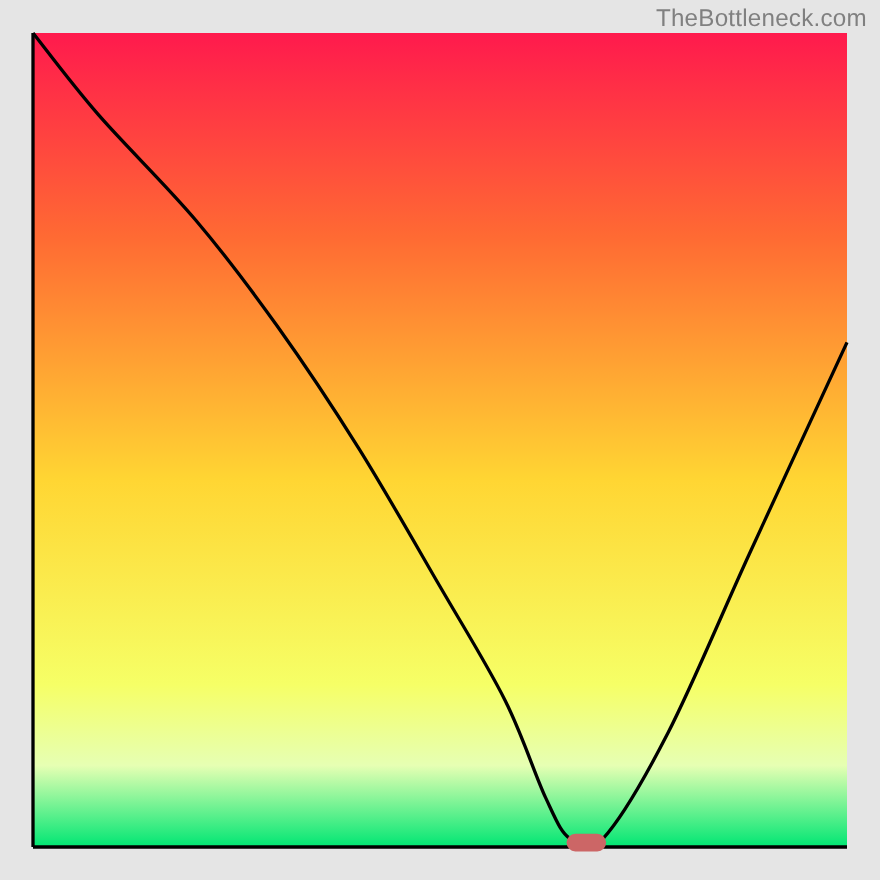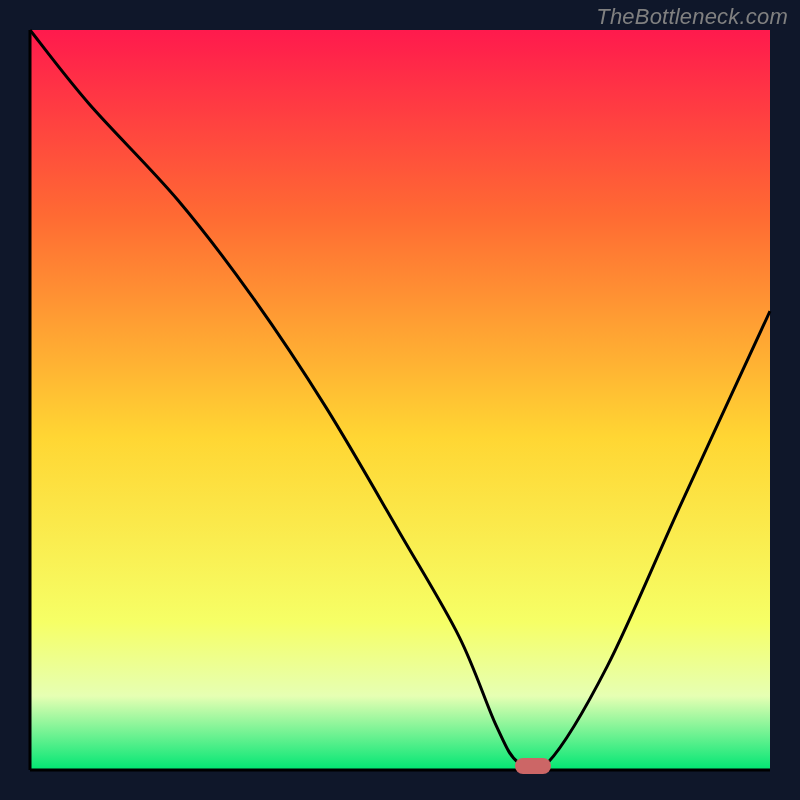--- a/index.html
+++ b/index.html
@@ -38,21 +38,21 @@
     height: 16px;
     border-radius: 8px;
     background: #cc6666;
     transform: translate(-50%, -50%);
     z-index: 5;
   }
 </style>
 </head>
 <body>
 
-<div class="container" style="background: #0f172a; font-style: italic;">
+<div class="container" style="background: #e5e5e5;">
 
   <div class="watermark">TheBottleneck.com</div>
 
   <svg class="chart" width="800" height="800" viewBox="0 0 800 800">
     <defs>
       <linearGradient id="bg-grad" x1="0" y1="0" x2="0" y2="1">
 
       <stop offset="0%" stop-color="#ff1a4d"></stop>
           <stop offset="25%" stop-color="#ff6a33"></stop>
           <stop offset="55.00000000000001%" stop-color="#ffd633"></stop>

